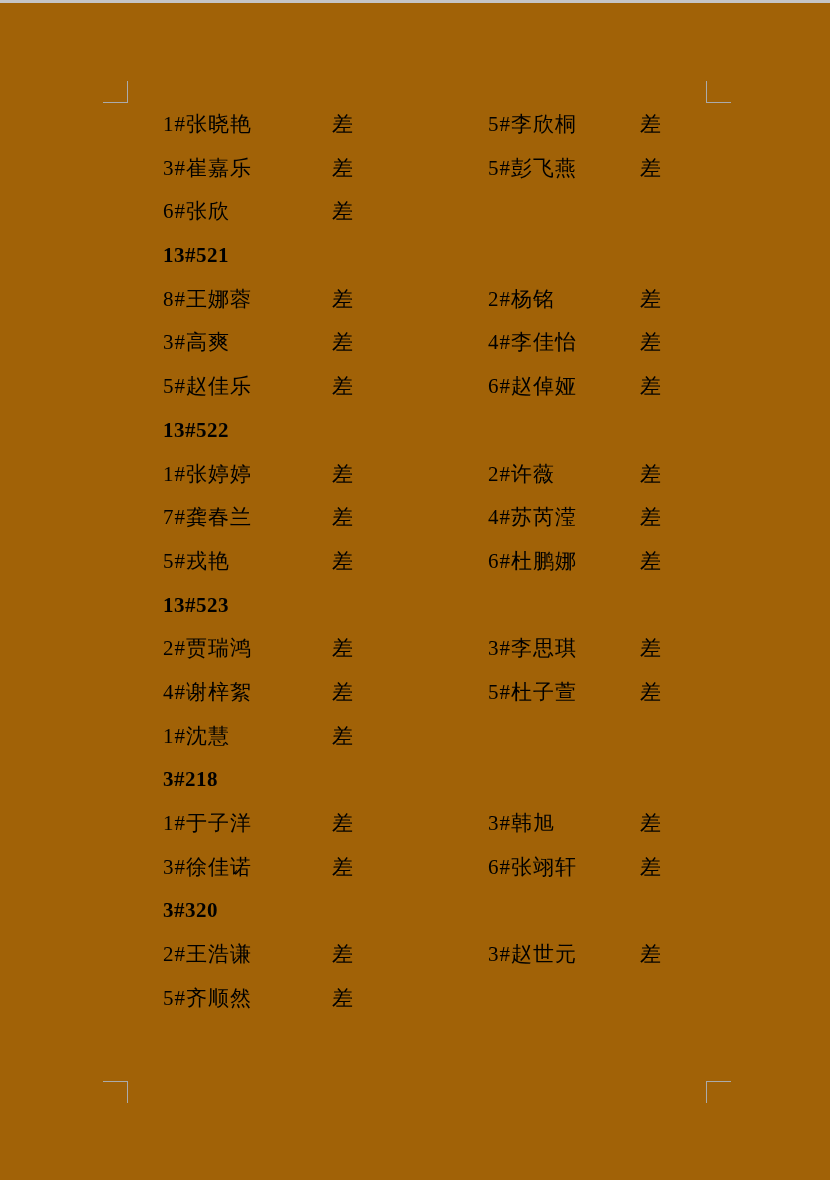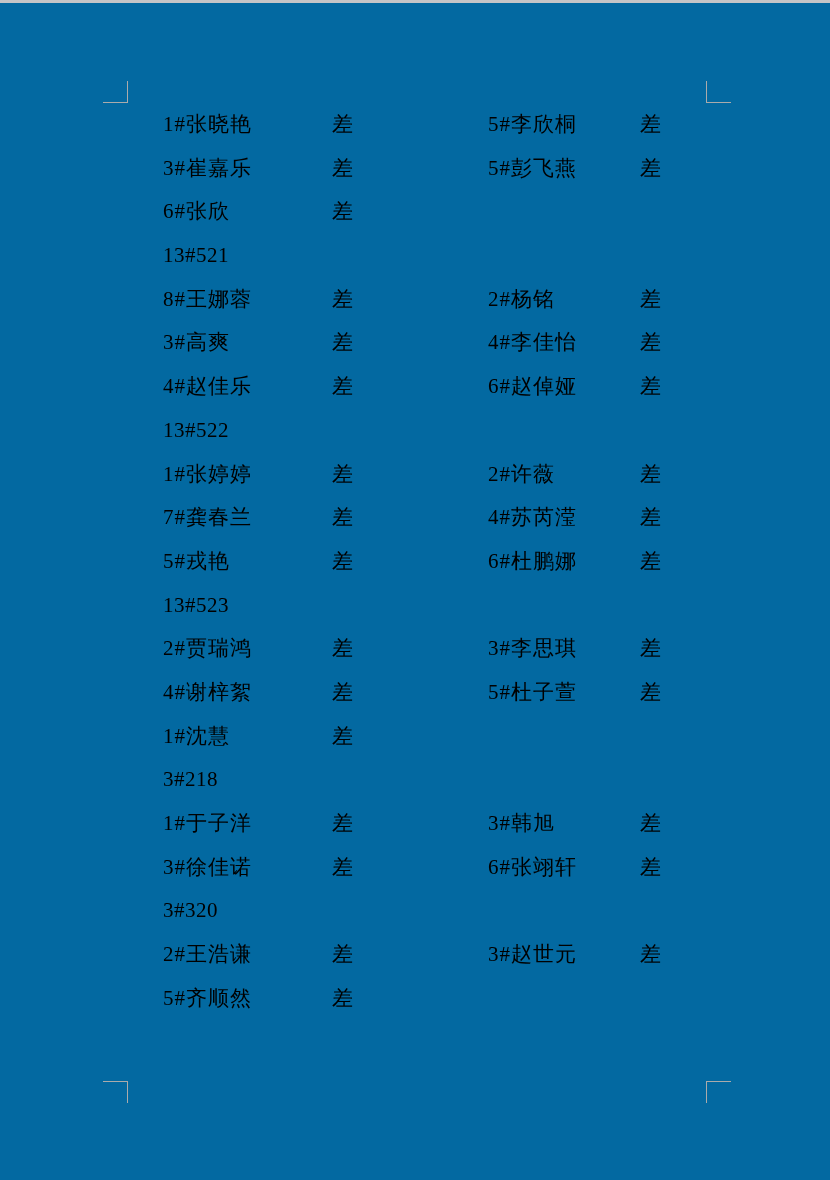--- a/index.html
+++ b/index.html
@@ -5,21 +5,21 @@
   html, body {
     margin: 0;
     padding: 0;
     background: #ffffff;
     font-family: "Liberation Serif", "DejaVu Serif", serif;
   }
   .page {
     position: relative;
     width: 830px;
     height: 1180px;
-    background: #0369a1;
+    background: #a16207;
     overflow: hidden;
   }
   .page-top-edge {
     position: absolute;
     left: 0; top: 0;
     width: 830px; height: 3px;
     background: #c5c5c7;
   }
   
   .crop {
@@ -46,21 +46,21 @@
   .line span {
     position: absolute;
     top: 0;
     line-height: 43.7px;
     font-size: 21px;
     color: #000000;
     letter-spacing: 1px;
     white-space: nowrap;
   }
   .line.header span {
-    font-weight: normal;
+    font-weight: bold;
     letter-spacing: 0.5px;
   }
   .c-name1  { left: 163px; }
   .c-grade1 { left: 332px; }
   .c-name2  { left: 488px; }
   .c-grade2 { left: 640px; }
 </style>
 </head>
 <body>
 
@@ -98,21 +98,21 @@
         <span class="c-name2">2#杨铭</span>
         <span class="c-grade2">差</span>
       </div>
       <div class="line row">
         <span class="c-name1">3#高爽</span>
         <span class="c-grade1">差</span>
         <span class="c-name2">4#李佳怡</span>
         <span class="c-grade2">差</span>
       </div>
       <div class="line row">
-        <span class="c-name1">4#赵佳乐</span>
+        <span class="c-name1">5#赵佳乐</span>
         <span class="c-grade1">差</span>
         <span class="c-name2">6#赵倬娅</span>
         <span class="c-grade2">差</span>
       </div>
       <div class="line header">
         <span class="c-name1">13#522</span>
       </div>
       <div class="line row">
         <span class="c-name1">1#张婷婷</span>
         <span class="c-grade1">差</span>

